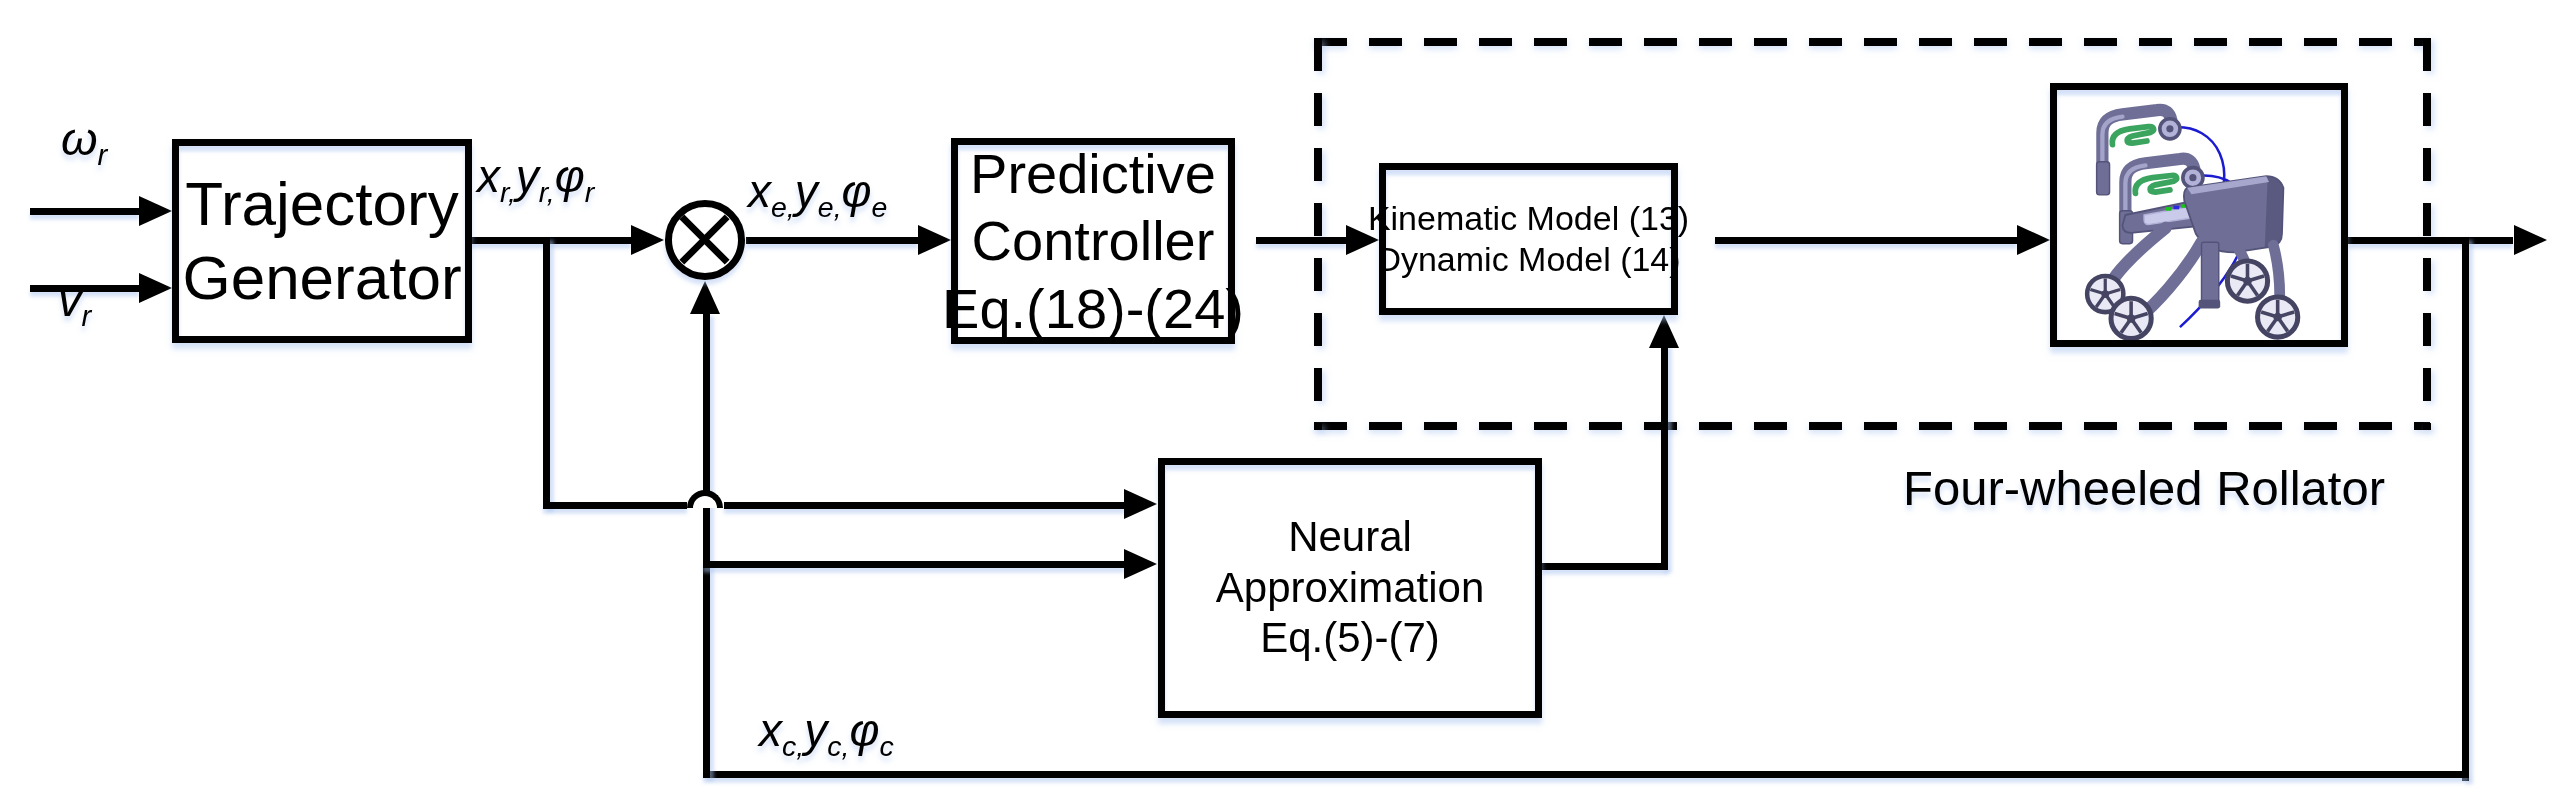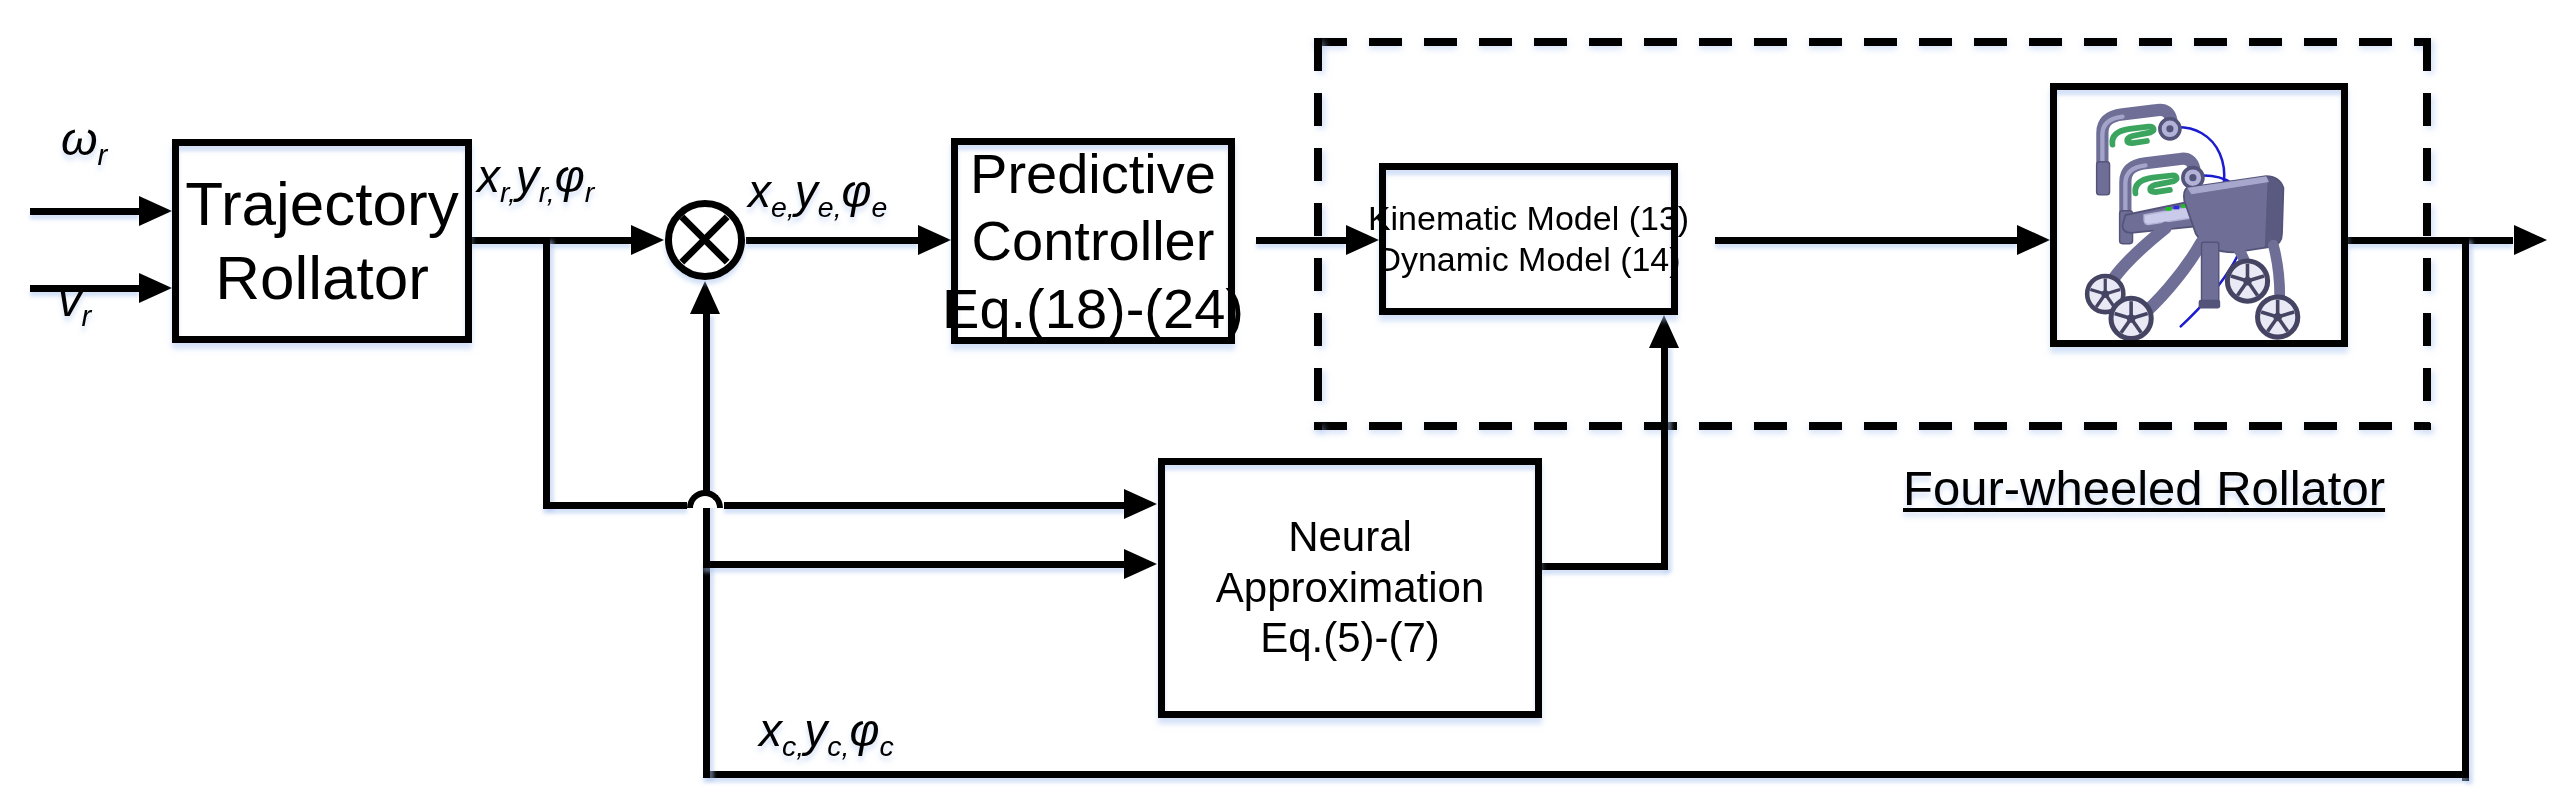--- a/index.html
+++ b/index.html
@@ -37,21 +37,21 @@
   .sum{position:absolute;box-sizing:border-box;width:80px;height:80px;border:7.6px solid var(--line);border-radius:50%;background:#fff;box-shadow:0 4.6px 4.6px var(--shadow);}
   .sum svg{position:absolute;left:0;top:0;}
   
   .hop{position:absolute;box-sizing:border-box;width:36px;height:18px;border:6.8px solid var(--line);border-bottom:none;border-radius:20px 20px 0 0;background:#fff;}
   
   .dash-h{position:absolute;height:7.6px;background:repeating-linear-gradient(90deg,var(--line) 0 33px,transparent 33px 55px);filter:drop-shadow(0 3.8px 3px var(--shadow));}
   .dash-v{position:absolute;width:7.6px;background:repeating-linear-gradient(180deg,var(--line) 0 33px,transparent 33px 55px);filter:drop-shadow(3px 3px 3px var(--shadow));}
   
   .sig{position:absolute;font-size:46px;font-style:italic;white-space:nowrap;text-shadow:0 4.6px 5.3px var(--shadow);}
   .sig sub{font-size:62%;font-style:italic;}
-  .cap{position:absolute;font-size:49px;white-space:nowrap;text-shadow:0 4.6px 5.3px var(--shadow);text-decoration:underline;}
+  .cap{position:absolute;font-size:49px;white-space:nowrap;text-shadow:0 4.6px 5.3px var(--shadow);}
   .rimg{position:absolute;left:0;top:0;width:100%;height:100%;}
 </style>
 </head>
 <body>
 
 <div class="canvas">
 
   <div class="dash-h" style="left:1314px;top:38px;width:1116px;"></div>
   <div class="dash-h" style="left:1314px;top:422px;width:1116px;"></div>
   <div class="dash-v" style="left:1314px;top:38px;height:392px;"></div>
@@ -99,21 +99,21 @@
 
   <div class="sum" style="left:665px;top:200px;">
     <svg width="65" height="65" viewBox="0 0 86 86">
       <line x1="13" y1="13" x2="73" y2="73" stroke="#000" stroke-width="9"></line>
       <line x1="73" y1="13" x2="13" y2="73" stroke="#000" stroke-width="9"></line>
     </svg>
   </div>
 
   <div class="box" style="left:172px;top:139px;width:300px;height:204px;font-size:62px;">
     <div class="bl">Trajectory</div>
-    <div class="bl">Rollator</div>
+    <div class="bl">Generator</div>
   </div>
 
   <div class="box" style="left:951px;top:138px;width:284px;height:206px;font-size:56px;">
     <div class="bl">Predictive</div>
     <div class="bl">Controller</div>
     <div class="bl">Eq.(18)-(24)</div>
   </div>
 
   <div class="box" style="left:1379px;top:163px;width:299px;height:152px;font-size:34px;">
     <div class="bl">Kinematic Model (13)</div>

